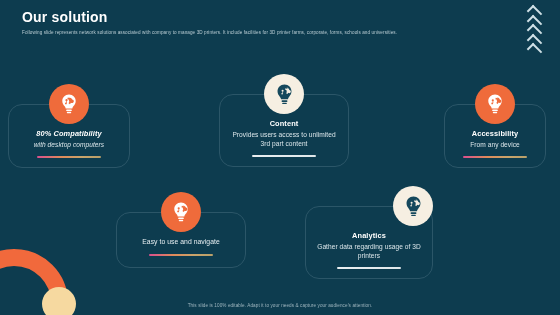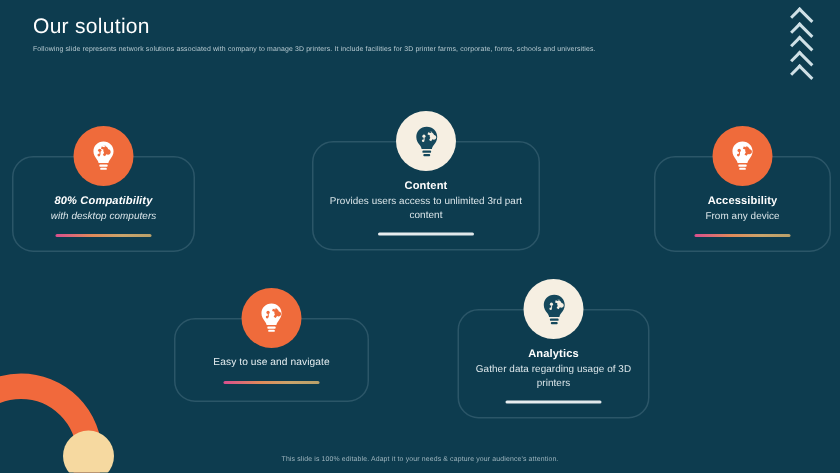--- a/index.html
+++ b/index.html
@@ -34,21 +34,21 @@
   }
   .deco-dot{
     position:absolute; left:42px; bottom:-6px;
     width:34px;height:34px;border-radius:50%;
     background:#f6d9a0;
   }
 
   
   .header{position:absolute;left:22px;top:9px;right:50px;}
   .page-title{
-    font-size:14px;font-weight:normal;color:#ffffff;
+    font-size:14px;font-weight:bold;color:#ffffff;
     letter-spacing:.2px;margin:0;
   }
   .page-sub{
     margin:5px 0 0 0;
     font-size:4.6px;color:#b9ccd3;line-height:1.4;
     letter-spacing:.1px;
   }
 
   
   .card{position:absolute;display:flex;flex-direction:column;align-items:center;}
@@ -90,25 +90,25 @@
   }
   .underline.plain{
     background:linear-gradient(90deg,#e9eef0 0%,#dfe7ea 100%);
   }
 
   
   #card-compatibility{left:8px;  top:84px; width:122px;font-style:italic;}
   #card-content      {left:219px;top:74px; width:130px;}
   #card-accessibility{left:436px;top:84px; width:118px;}
   #card-easy         {left:116px;top:192px;width:130px;}
-  #card-analytics    {left:305px;top:186px;width:128px;}
+  #card-analytics    {left:305px;top:186px;width:128px;align-items:flex-end;}
 
   #card-compatibility .card-body{width:122px;}
-  #card-content       .card-body{width:152px;}
-  #card-accessibility .card-body{width:118px;}
+  #card-content       .card-body{width:130px;}
+  #card-accessibility .card-body{width:102px;}
   #card-easy          .card-body{width:130px;padding-bottom:11px;}
   #card-analytics     .card-body{width:128px;}
 
   
   .footer{
     position:absolute;left:0;right:0;bottom:7px;
     text-align:center;font-size:4.6px;color:#9fb6bf;letter-spacing:.1px;
   }
 </style>
 </head>

